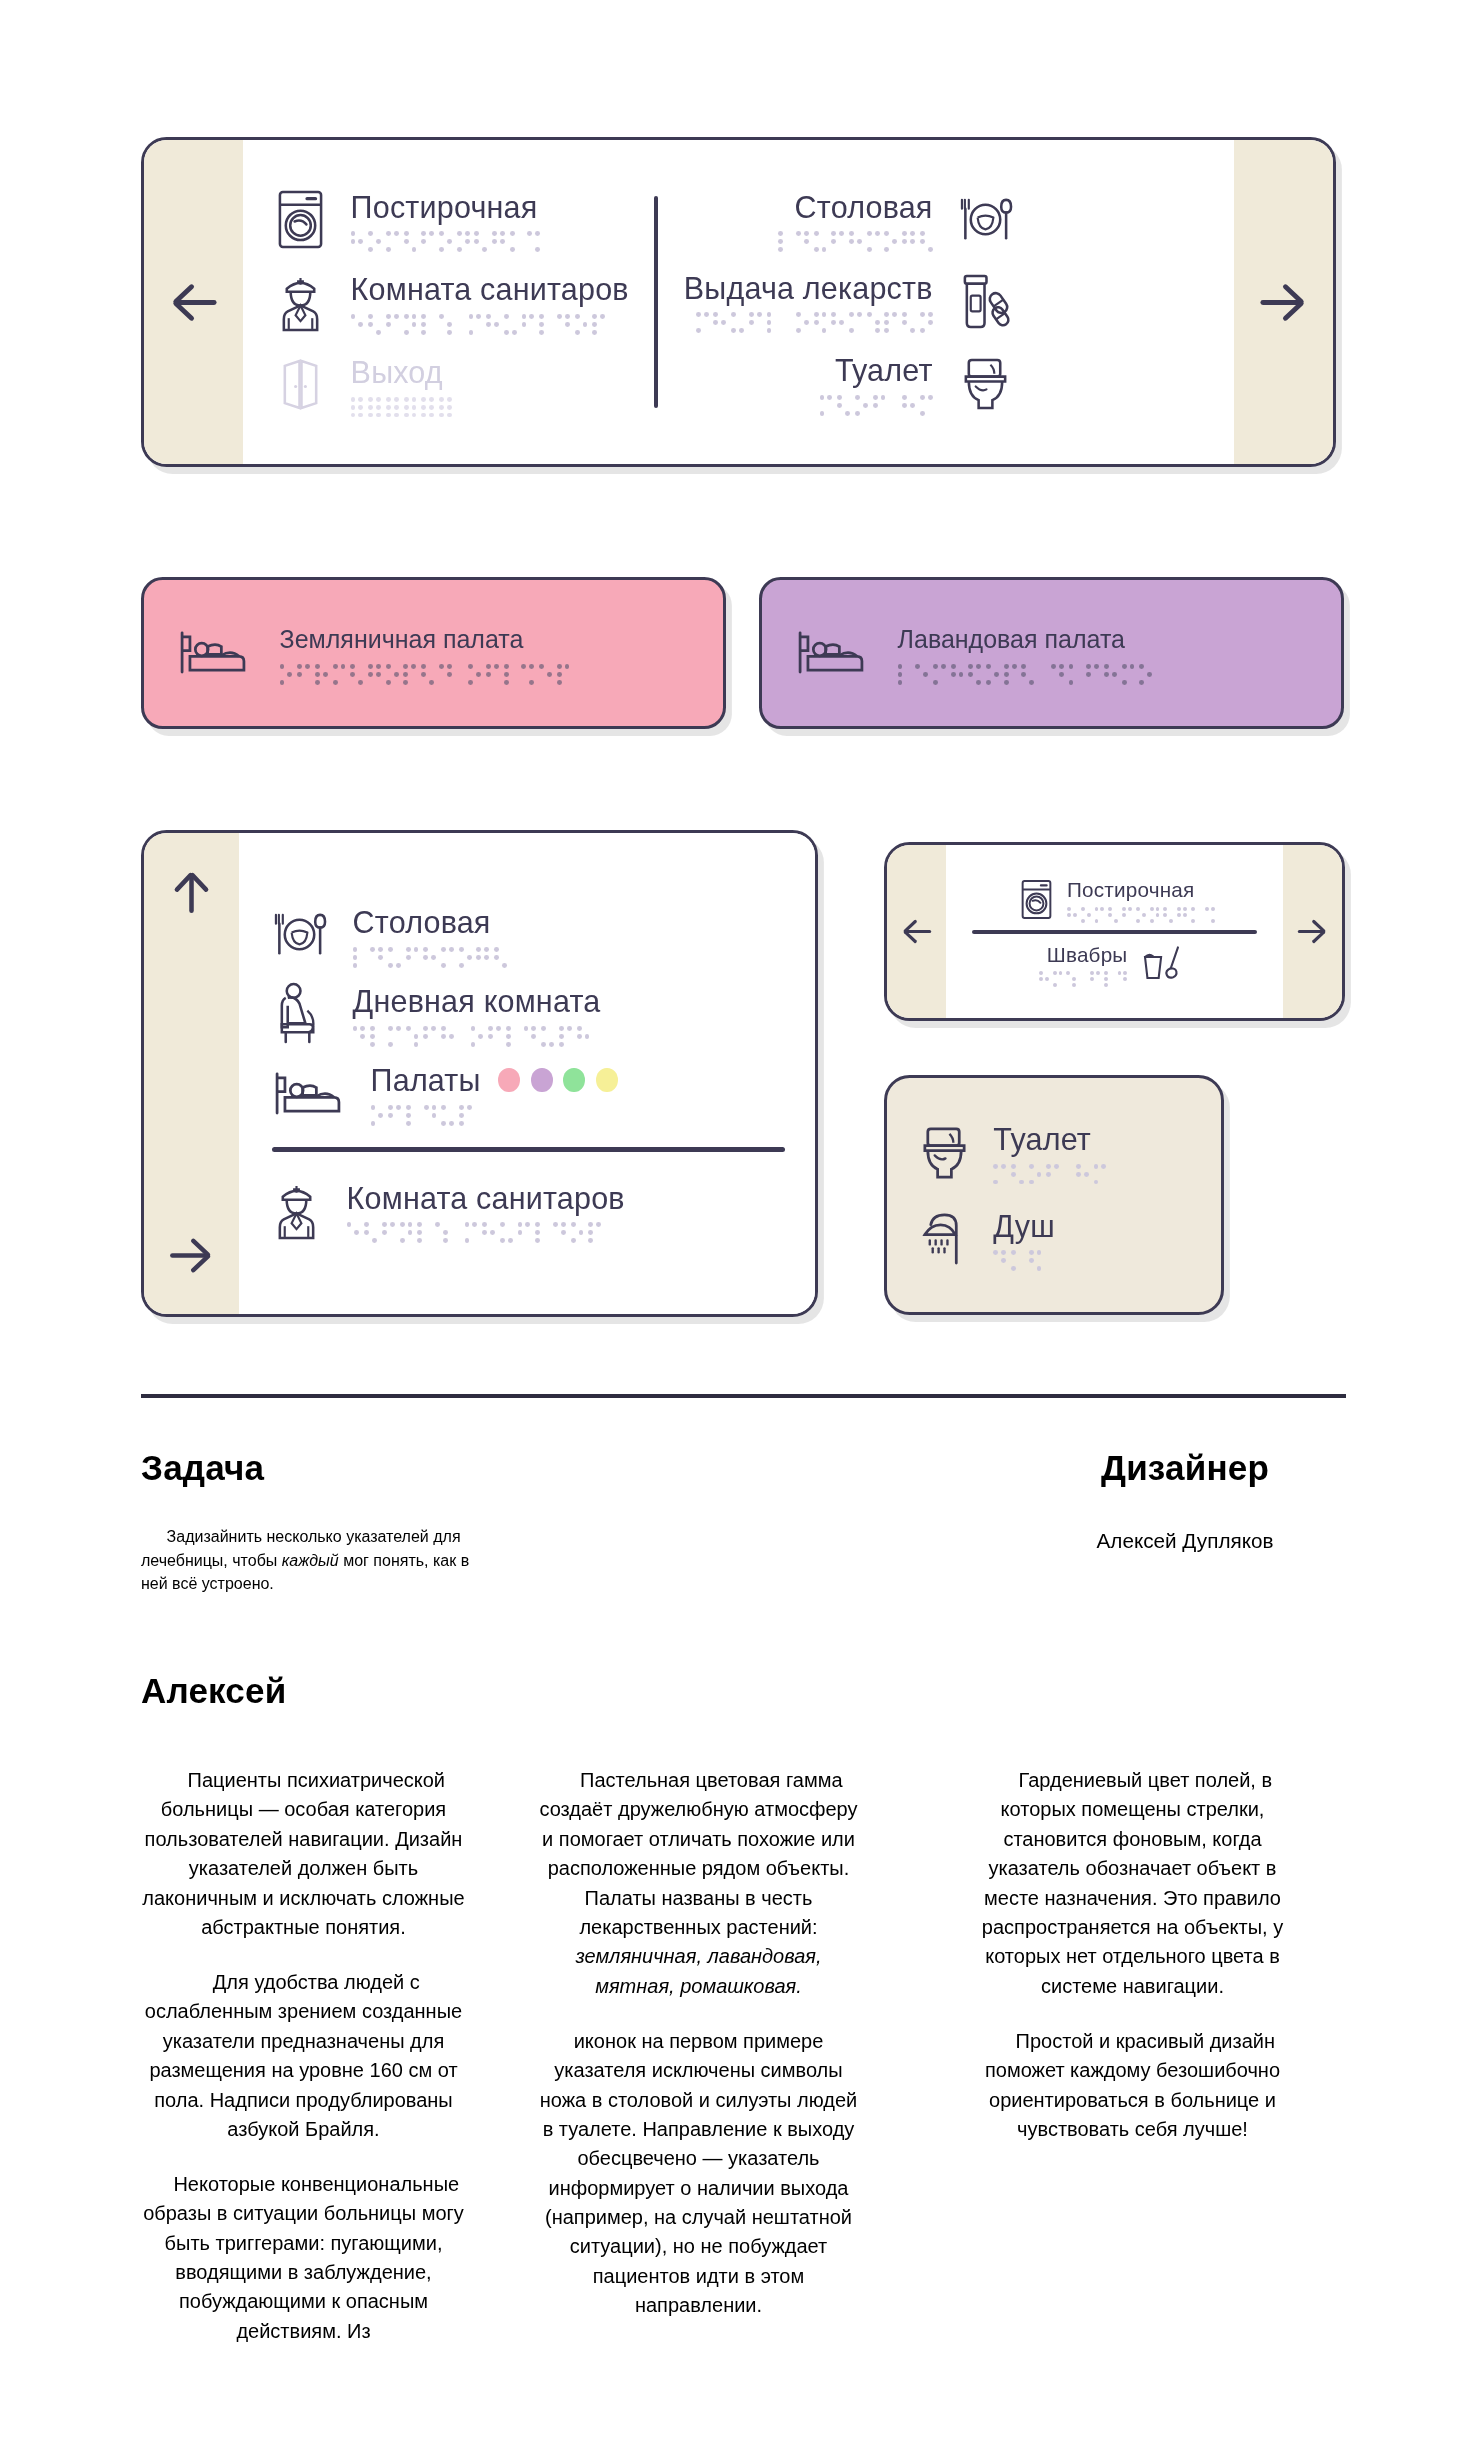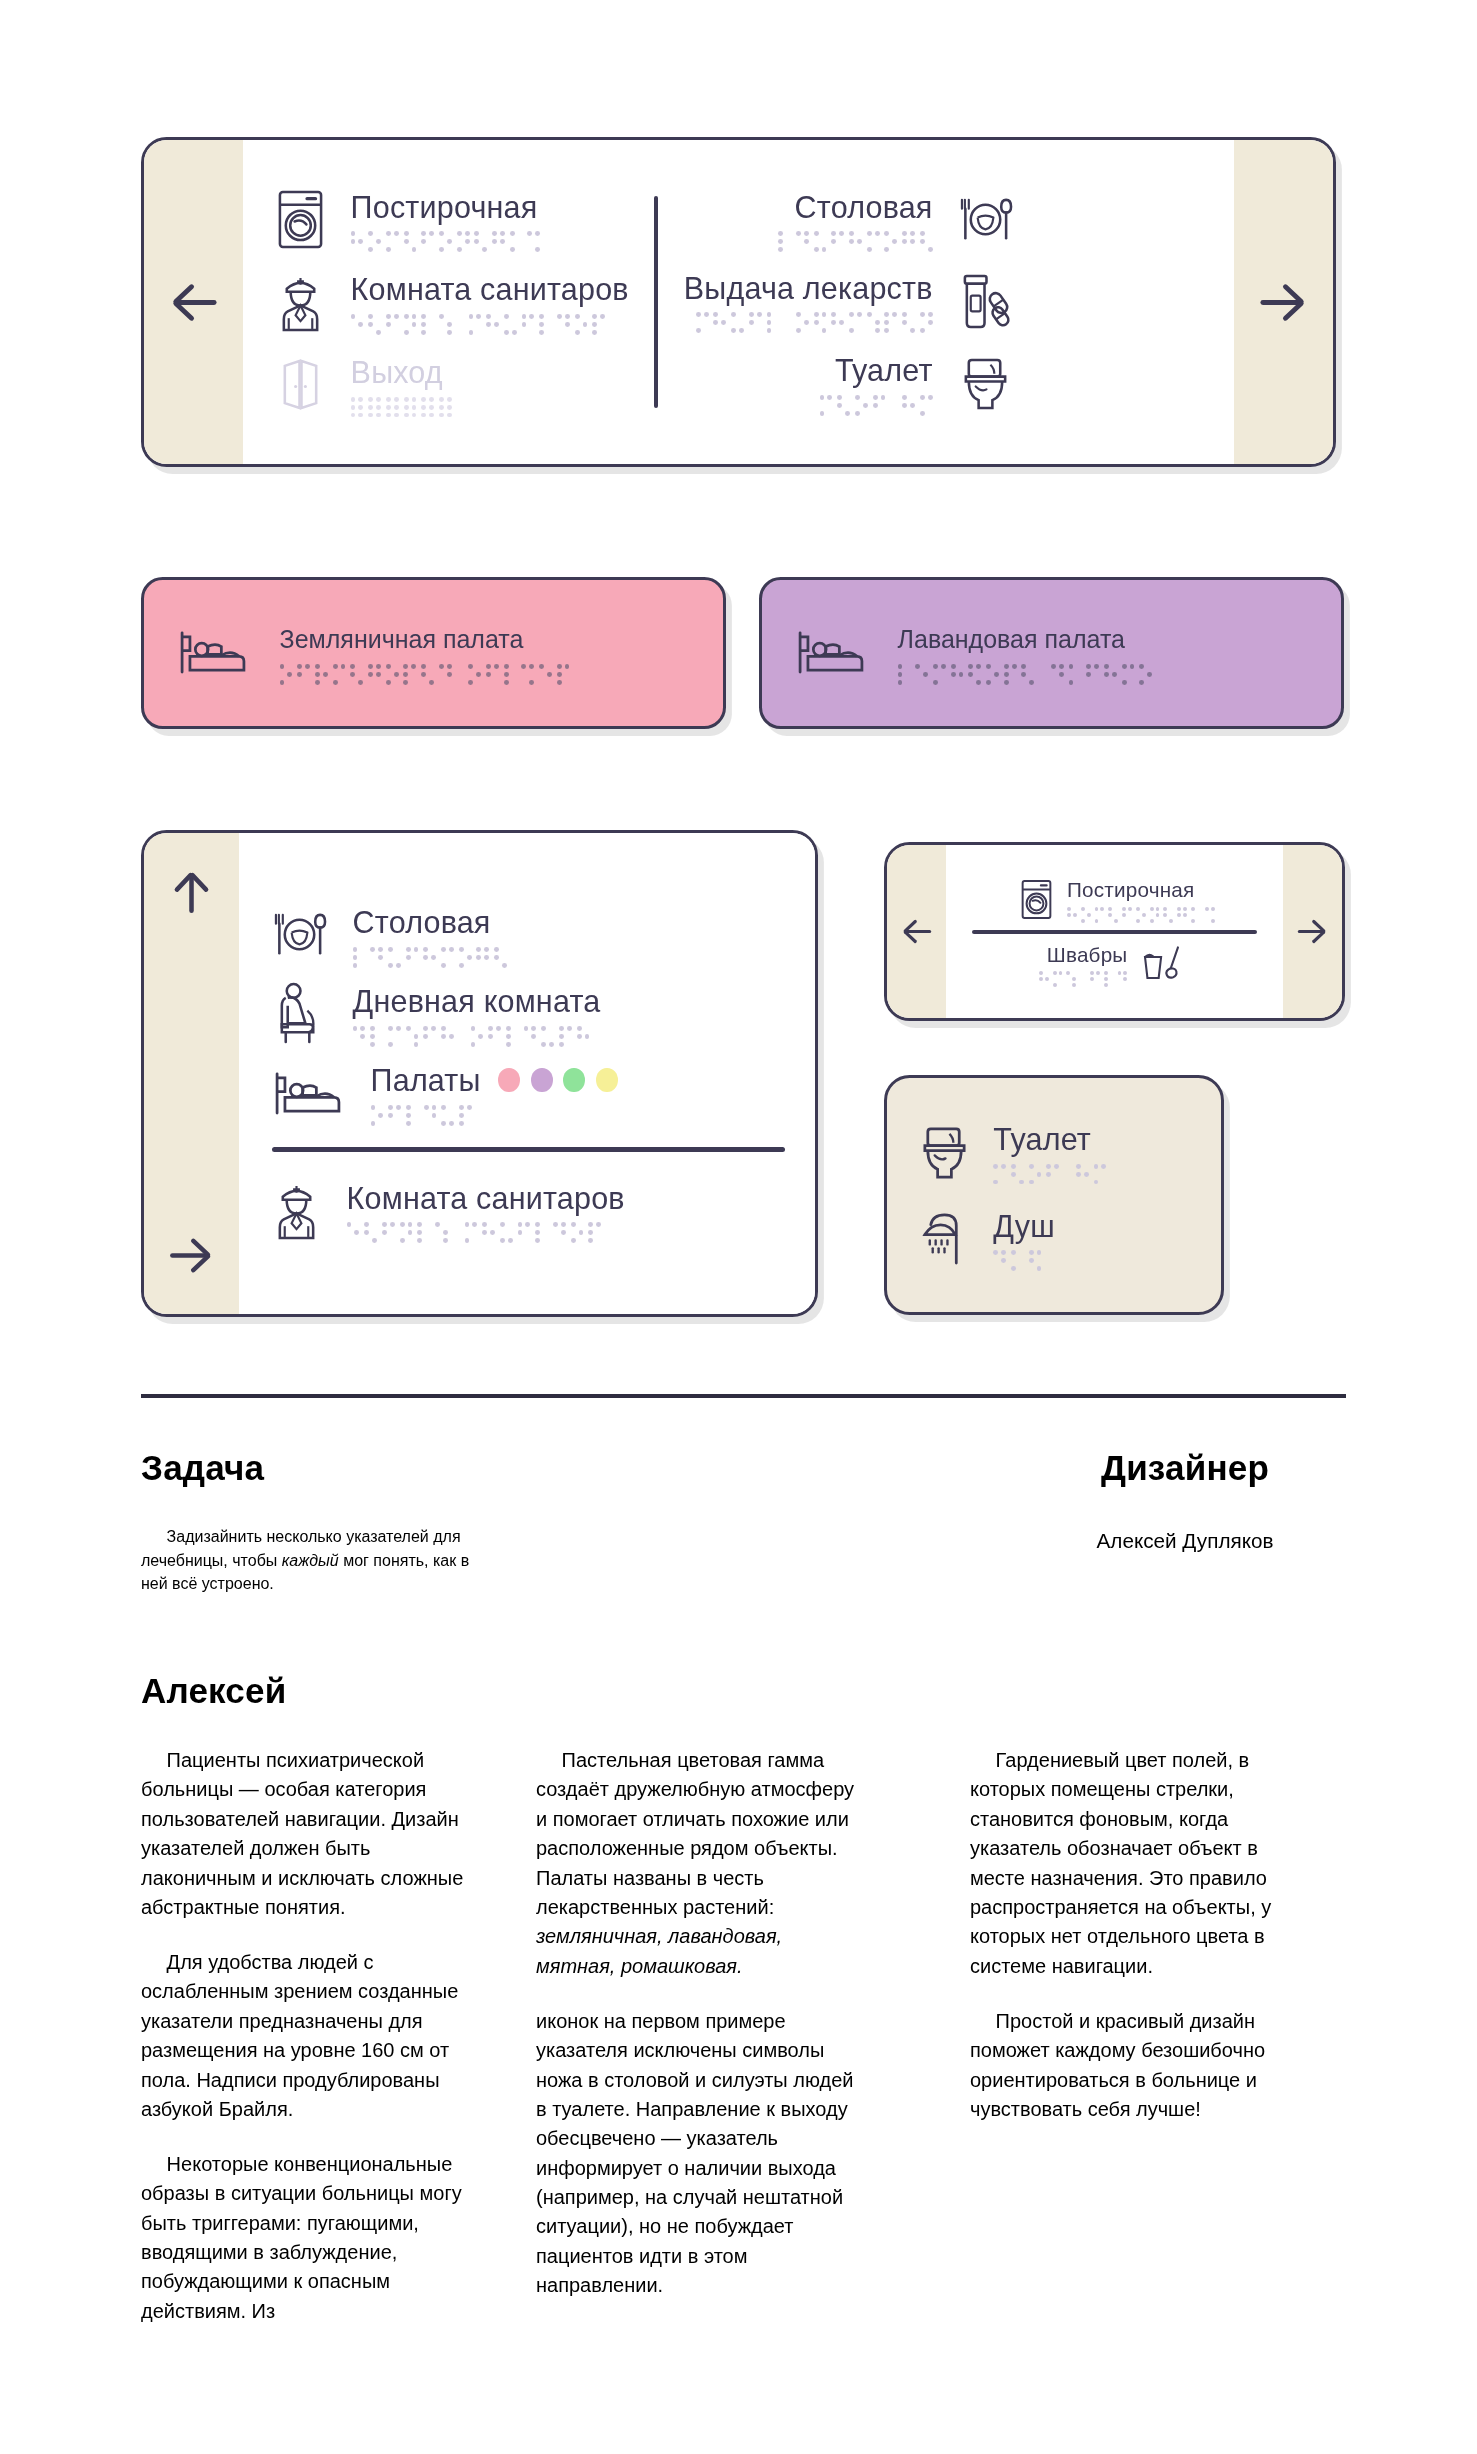--- a/index.html
+++ b/index.html
@@ -182,21 +182,21 @@
     text-indent:25.6px;
   }
   .lede em{font-style:italic;}
   .task-block{position:absolute;left:0;top:0;width:340px;}
   .task-block .h2{margin-bottom:37px;}
   .designer-block{position:absolute;left:847px;top:0;width:394px;text-align:center;}
   .designer-block .h2{margin-bottom:41px;}
   .designer-name{font-size:20.7px;color:#000;}
 
   .solution-title{position:absolute;left:0;top:223px;}
-  .cols{position:absolute;left:0;top:298px;width:1205px;display:flex;gap:70px;}
+  .cols{position:absolute;left:0;top:318px;width:1205px;display:flex;gap:70px;text-align:center;}
   .col{width:325px;}
   .col p{
     font-size:20px;line-height:1.47;color:#000;margin:0 0 25.6px 0;text-indent:25.6px;
   }
   .col p:last-child{margin-bottom:0;}
   .col p em{font-style:italic;}
   .col.c3{margin-left:39px;}
 </style>
 </head>
 <body>

